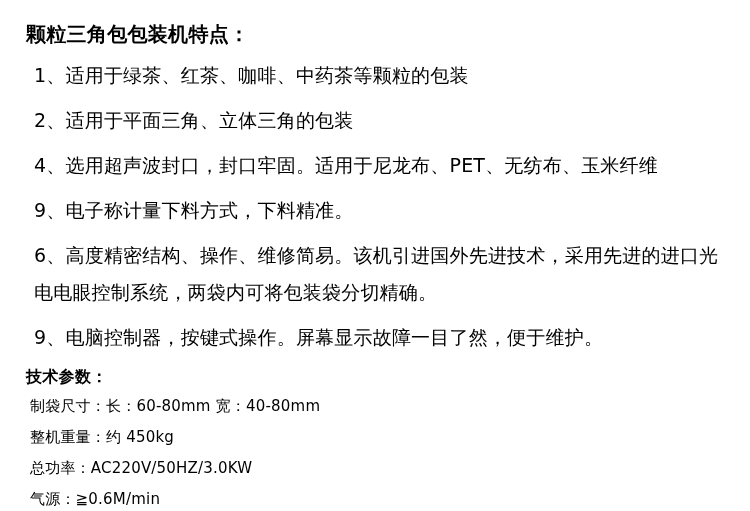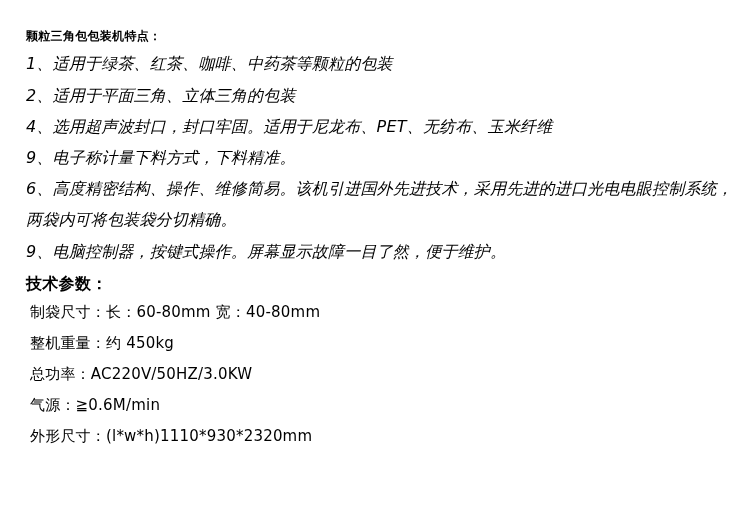--- a/index.html
+++ b/index.html
@@ -15,39 +15,38 @@
     overflow: hidden;
   }
   .page {
     position: relative;
     width: 750px;
     height: 511px;
     box-sizing: border-box;
     padding: 12px 14px 0 26px;
   }
   .section-title {
-    font-size: 12px;
+    font-size: 20px;
     font-weight: bold;
     line-height: 1.45;
-    margin: 16px 0 3px 0;
+    margin: 8px 0 3px 0;
     letter-spacing: 0.3px;
   }
   .feature-list {
     list-style: none;
     margin: 0;
     padding: 0;
   }
   .feature-item {
-    font-size: 16px;
+    font-size: 19px;
     line-height: 1.95;
-    margin: 0;
+    margin: 8px;
     padding: 0;
     letter-spacing: 0.2px;
     white-space: normal;
-    font-style: italic;
   }
   .spec-title {
     font-size: 16px;
     font-weight: bold;
     line-height: 1.6;
     margin: 4px 0 1px 0;
     letter-spacing: 0.3px;
   }
   .spec-list {
     list-style: none;

